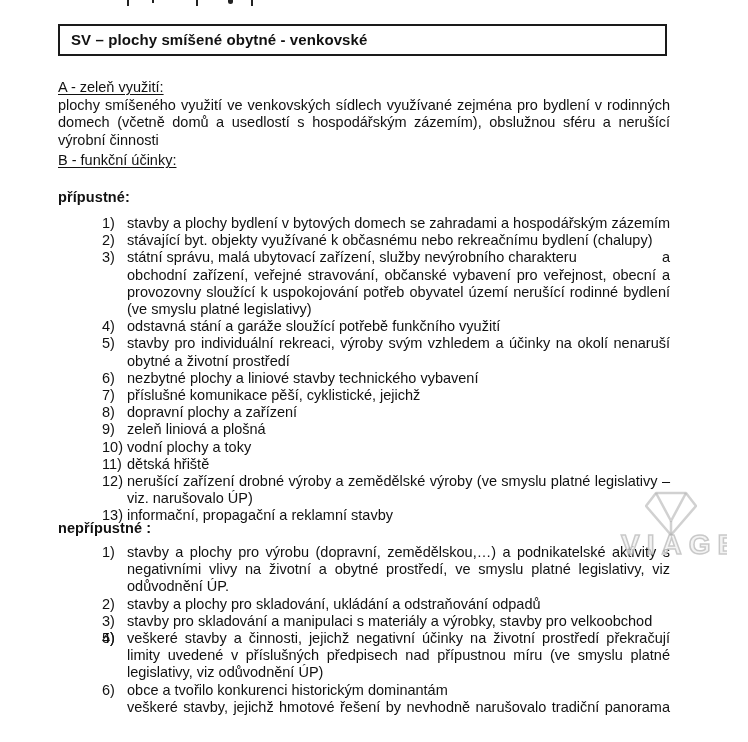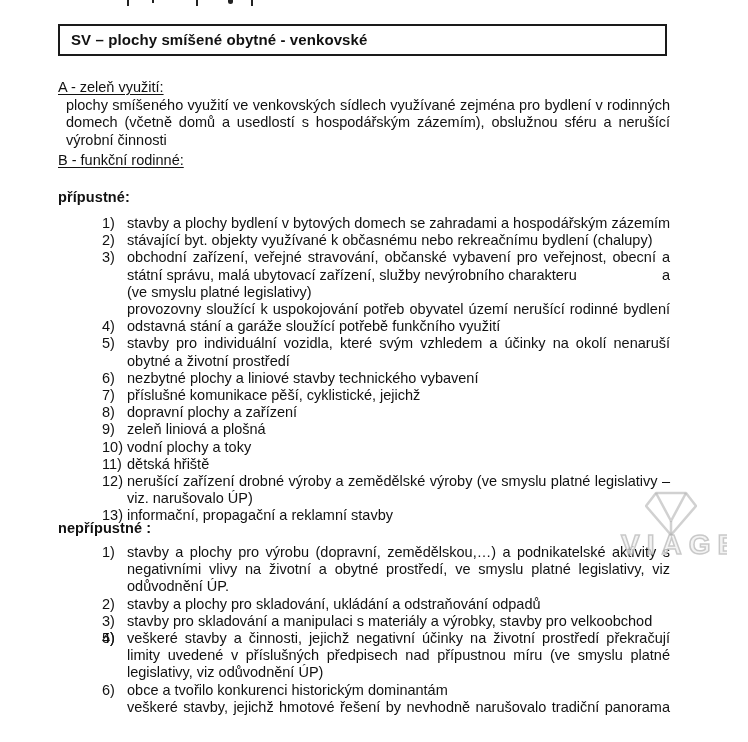--- a/index.html
+++ b/index.html
@@ -26,21 +26,21 @@
     position:absolute;left:58px;text-decoration:underline;text-underline-offset:2px;
     white-space:nowrap;
   }
   .h-a{top:79px;}
   .h-b{top:152px;}
   .h-bold{position:absolute;left:58px;font-weight:bold;white-space:nowrap;letter-spacing:.1px;}
   .h-perm{top:189px;text-align:right;}
   .h-forb{top:520px;}
 
   .para{position:absolute;left:58px;top:97px;width:612px;}
-  .para .line{line-height:17.4px;margin-left:8px;}
+  .para .line{line-height:17.4px;}
 
   .list{position:absolute;left:0;width:670px;box-sizing:border-box;line-height:17.2px;}
   .list-perm{top:215px;}
   .list-forb{top:544px;}
   .li{position:relative;padding-left:127px;}
   .num{position:absolute;left:102px;top:0;white-space:nowrap;}
   .line.just{text-align:justify;text-align-last:justify;text-justify:inter-word;}
   .line.plain{white-space:nowrap;}
   .line.gapline{display:flex;justify-content:space-between;}
   .line.gapline span{white-space:nowrap;}
@@ -74,50 +74,50 @@
   </div>
 
   <div class="h-underline h-a">A - zeleň využití:</div>
 
   <div class="para">
       <div class="line just">plochy smíšeného využití ve venkovských sídlech využívané zejména pro bydlení v rodinných</div>
       <div class="line just">domech (včetně domů a usedlostí s hospodářským zázemím), obslužnou sféru a nerušící</div>
       <div class="line plain">výrobní činnosti</div>
     </div>
 
-  <div class="h-underline h-b">B - funkční rodinné:</div>
+  <div class="h-underline h-b">B - funkční účinky:</div>
 
   <div class="h-bold h-perm">přípustné:</div>
 
   <div class="list list-perm">
       <div class="li">
         <span class="num">1)</span>
         <div class="line plain">stavby a plochy bydlení v bytových domech se zahradami a hospodářským zázemím</div>
       </div>
       <div class="li">
         <span class="num">2)</span>
         <div class="line plain">stávající byt. objekty využívané k občasnému nebo rekreačnímu bydlení (chalupy)</div>
       </div>
       <div class="li">
         <span class="num">3)</span>
-        <div class="line just">obchodní zařízení, veřejné stravování, občanské vybavení pro veřejnost, obecní a</div>
         <div class="line gapline">
           <span>státní správu, malá ubytovací zařízení, služby nevýrobního charakteru</span>
           <span>a</span>
         </div>
+        <div class="line just">obchodní zařízení, veřejné stravování, občanské vybavení pro veřejnost, obecní a</div>
+        <div class="line just">provozovny sloužící k uspokojování potřeb obyvatel území nerušící rodinné bydlení</div>
         <div class="line plain">(ve smyslu platné legislativy)</div>
-        <div class="line just">provozovny sloužící k uspokojování potřeb obyvatel území nerušící rodinné bydlení</div>
       </div>
       <div class="li">
         <span class="num">4)</span>
         <div class="line plain">odstavná stání a garáže sloužící potřebě funkčního využití</div>
       </div>
       <div class="li">
         <span class="num">5)</span>
-        <div class="line just">stavby pro individuální vozidla, které svým vzhledem a účinky na okolí nenaruší</div>
+        <div class="line just">stavby pro individuální rekreaci, výroby svým vzhledem a účinky na okolí nenaruší</div>
         <div class="line plain">obytné a životní prostředí</div>
       </div>
       <div class="li">
         <span class="num">6)</span>
         <div class="line plain">nezbytné plochy a liniové stavby technického vybavení</div>
       </div>
       <div class="li">
         <span class="num">7)</span>
         <div class="line plain">příslušné komunikace pěší, cyklistické, jejichž</div>
       </div>

